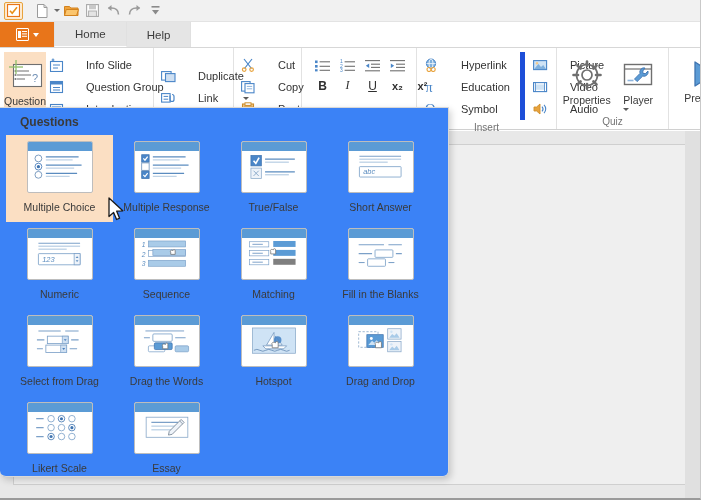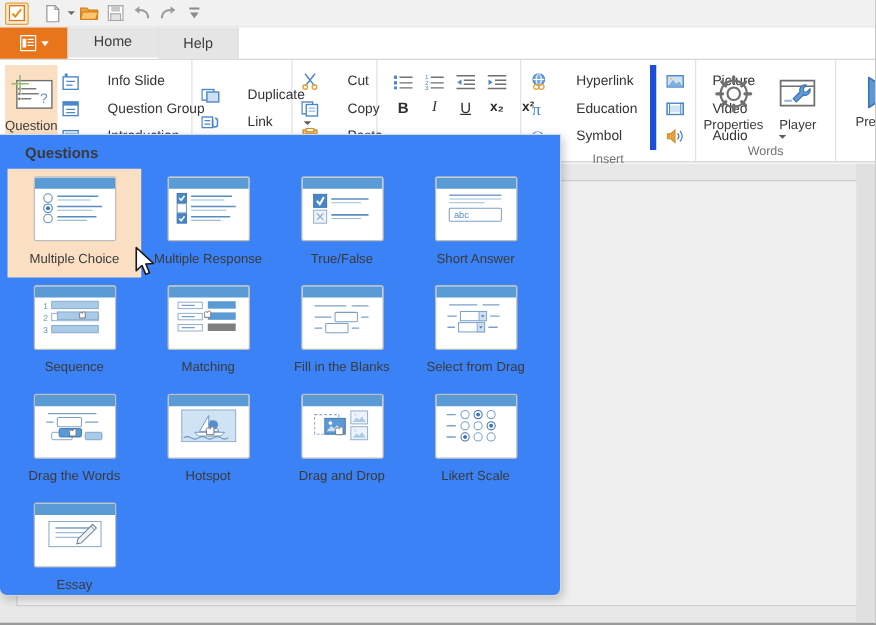--- a/index.html
+++ b/index.html
@@ -114,21 +114,21 @@
   .gallery-title { font-size:12px; font-weight:bold; color:#3a3a3a; padding:7px 0 6px 20px; }
   .tiles { display:flex; flex-wrap:wrap; padding:0 0 0 6px; }
   .tile {
     width:107px; height:87px; display:flex; flex-direction:column; align-items:center;
     padding-top:6px; position:relative;
   }
   .tile.selected { background:#fbdfc3; }
   .tile-label { font-size:10.5px; color:#3a3a3a; margin-top:8px; text-align:right; }
   .thumb {
     width:66px; height:52px; background:#fff; border:1px solid #bdbdbd; border-radius:2px;
-    position:relative; overflow:hidden;
+    position:relative; overflow:hidden;font-style:italic;
   }
   .thumb .bar { position:absolute; left:0; top:0; right:0; height:9px; background:#5b9bd5; }
   .thumb .inner { position:absolute; left:0; right:0; top:9px; bottom:0; }
 
   .cursor { position:absolute; z-index:60; pointer-events:none; }
 </style>
 </head>
 <body>
 
 <div id="app">
@@ -442,21 +442,21 @@
         <div class="quizbtn">
           <svg width="34" height="34" viewBox="0 0 34 34">
             <rect x="3.5" y="6.5" width="27" height="20" fill="#fff" stroke="#6f6f6f" stroke-width="1.4"></rect>
             <line x1="3.5" y1="11" x2="30.5" y2="11" stroke="#6f6f6f" stroke-width="1.2"></line>
             <line x1="6.5" y1="22.5" x2="12.5" y2="22.5" stroke="#8fb6de" stroke-width="1.6"></line>
             <path d="M24 10 a4.2 4.2 0 0 0 -5 5.4 L13.5 21 l2.6 2.6 5.6 -5.5 a4.2 4.2 0 0 0 5.3 -5.1 l-2.6 2.6 -2.4 -0.2 -0.2 -2.4 Z" fill="#5b9bd5" stroke="#3f74b0" stroke-width="0.9"></path>
           </svg>
           <span class="label">Player</span>
         </div>
       </div>
-      <div class="rgroup-label">Words</div>
+      <div class="rgroup-label">Quiz</div>
     </div>
 
     <div class="rgroup" style="width:88px;border-right:none;">
       <div class="rgroup-body" style="justify-content:center;">
         <div class="quizbtn" style="width:60px;">
           <svg width="36" height="32" viewBox="0 0 36 32">
             <path d="M10 4 L29 16 L10 28 Z" fill="#5b9bd5" stroke="#3f74b0" stroke-width="1.3" stroke-linejoin="round"></path>
           </svg>
           <span class="label">Preview</span>
           <span class="caret"></span>
@@ -539,20 +539,36 @@
             <line x1="14" y1="7" x2="70" y2="7" stroke="#7ba0c8" stroke-width="1.5"></line>
             <line x1="14" y1="11" x2="70" y2="11" stroke="#9dbcd9" stroke-width="1.2"></line>
             <line x1="14" y1="15" x2="52" y2="15" stroke="#9dbcd9" stroke-width="1.2"></line>
             <rect x="14" y="21" width="56" height="14" fill="#fff" stroke="#7ba0c8" stroke-width="1.1" rx="1"></rect>
             <text x="19" y="31.5" font-size="10" fill="#5b8cbf" font-family="Liberation Sans, sans-serif">abc</text>
           </svg>
         </div>
         <div class="tile-label">Short Answer</div>
       </div>
 
+      <div class="tile">
+        <div class="thumb">
+          <div class="bar"></div>
+          <svg class="inner" viewBox="0 0 86 42">
+            <line x1="14" y1="7" x2="70" y2="7" stroke="#7ba0c8" stroke-width="1.5"></line>
+            <line x1="14" y1="11" x2="70" y2="11" stroke="#9dbcd9" stroke-width="1.2"></line>
+            <line x1="14" y1="15" x2="52" y2="15" stroke="#9dbcd9" stroke-width="1.2"></line>
+            <rect x="14" y="21" width="56" height="15" fill="#fff" stroke="#7ba0c8" stroke-width="1.1" rx="1"></rect>
+            <text x="19" y="32" font-size="10" fill="#5b8cbf" font-family="Liberation Sans, sans-serif">123</text>
+            <rect x="62" y="21" width="8" height="15" fill="#eef3f9" stroke="#7ba0c8" stroke-width="1"></rect>
+            <path d="M64 27 L66 24.6 L68 27 Z" fill="#5b8cbf"></path>
+              <path d="M64 30 L66 32.4 L68 30 Z" fill="#5b8cbf"></path>
+          </svg>
+        </div>
+        <div class="tile-label">Numeric</div>
+      </div>
 
       <div class="tile">
         <div class="thumb">
           <div class="bar"></div>
           <svg class="inner" viewBox="0 0 86 42">
             <text x="9" y="12" font-size="9" fill="#5b8cbf" font-family="Liberation Sans, sans-serif">1</text>
             <text x="9" y="25" font-size="9" fill="#5b8cbf" font-family="Liberation Sans, sans-serif">2</text>
             <text x="9" y="38" font-size="9" fill="#5b8cbf" font-family="Liberation Sans, sans-serif">3</text>
             <rect x="18" y="4" width="50" height="8" fill="#a9cbe8" stroke="#7ba0c8" stroke-width="0.9"></rect>
             <rect x="18" y="17" width="50" height="8" fill="#fff" stroke="#7ba0c8" stroke-width="0.9"></rect>

